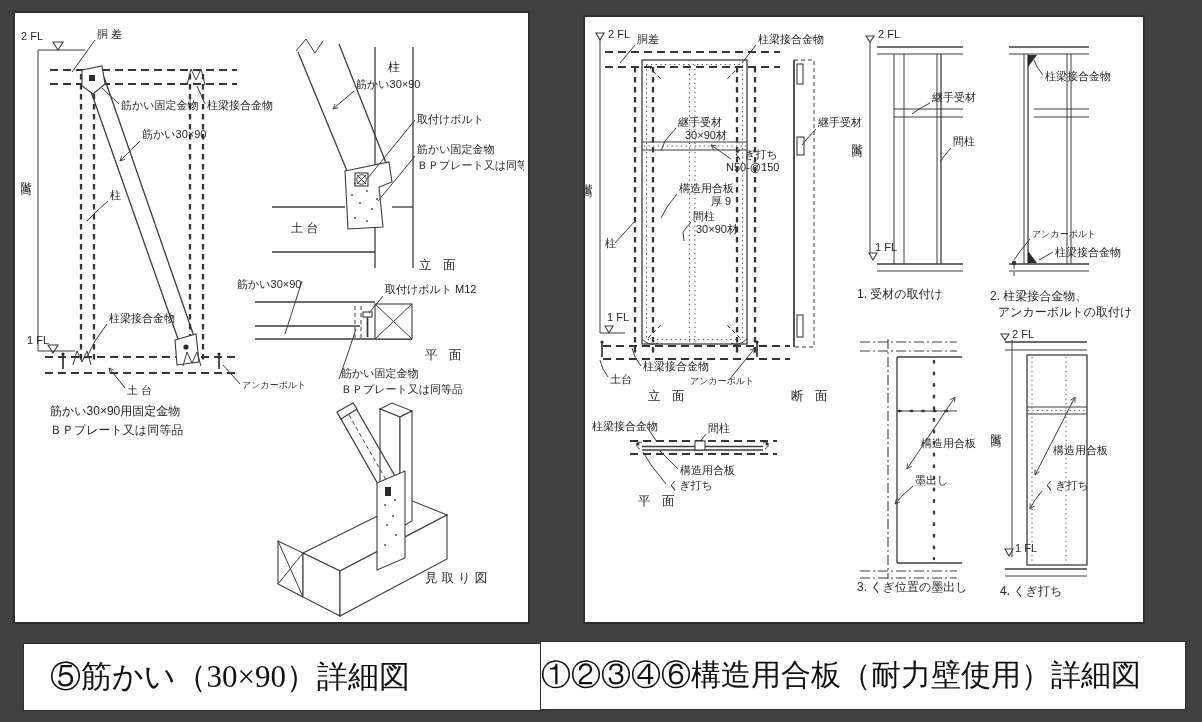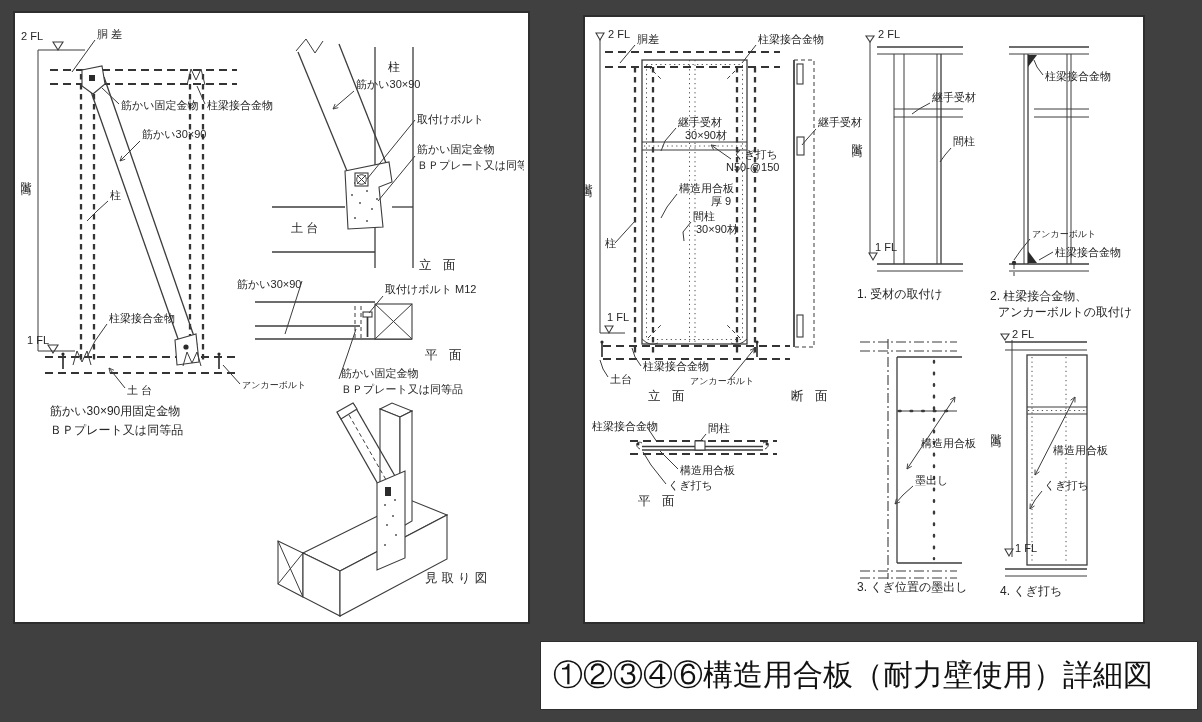--- a/index.html
+++ b/index.html
@@ -5,21 +5,21 @@
   html,body{margin:0;padding:0;background:#ffffff;}
   #page{position:relative;width:1202px;height:722px;background:#404040;overflow:hidden;
         font-family:"Liberation Sans","DejaVu Sans",sans-serif;}
   .panel{position:absolute;border:2px solid #2e2e2e;background:#fff;}
   #panel-brace{left:13px;top:11px;width:513px;height:609px;}
   #panel-plywood{left:583px;top:15px;width:558px;height:605px;}
   .captionbox{position:absolute;border:1.6px solid #2e2e2e;background:#fff;
         font-family:"Liberation Serif","DejaVu Serif",serif;color:#111;
         display:flex;align-items:center;}
   #caption-brace{left:23px;top:643px;width:494px;height:66px;font-size:31px;padding-left:26px;}
-  #caption-plywood{left:540px;top:641px;width:644px;height:67px;font-size:30px;padding-left:12px;}
+  #caption-plywood{left:540px;top:641px;width:644px;height:67px;font-size:30px;}
   svg{display:block;}
   svg text{font:11px "Liberation Sans","DejaVu Sans",sans-serif;fill:#262626;}
   svg .t9{font-size:9px;}
   svg .t12{font-size:12px;}
   svg .cap{font-size:12.5px;letter-spacing:4px;}
   svg .vtx{writing-mode:vertical-rl;text-orientation:upright;letter-spacing:2px;}
   .ln{stroke:#3c3c3c;stroke-width:1;fill:none;}
   .ln12{stroke:#3c3c3c;stroke-width:1.3;fill:none;}
   .ln2{stroke:#343434;stroke-width:1.7;fill:none;}
   .dashB{stroke:#343434;stroke-width:2.1;fill:none;stroke-dasharray:8 5;}
@@ -388,17 +388,20 @@
         <polyline points="457,474 450,483 445,492" class="ln" marker-end="url(#arrR)"></polyline>
         <text x="430" y="535">1 FL</text>
         <polygon points="420,532 428,532 424,539" class="wht"></polygon>
         <line x1="420" y1="552" x2="502" y2="552" class="ln12"></line>
         <line x1="420" y1="559" x2="502" y2="559" class="ln"></line>
         <text x="415" y="578" class="t12">4. くぎ打ち</text>
       </g>
     </svg>
   </div>
 
+  <div id="caption-brace" class="captionbox">
+    <span>⑤筋かい（30×90）詳細図</span>
+  </div>
   <div id="caption-plywood" class="captionbox">
     <span>①②③④⑥構造用合板（耐力壁使用）詳細図</span>
   </div>
 
 </div>
 
 </body></html>

